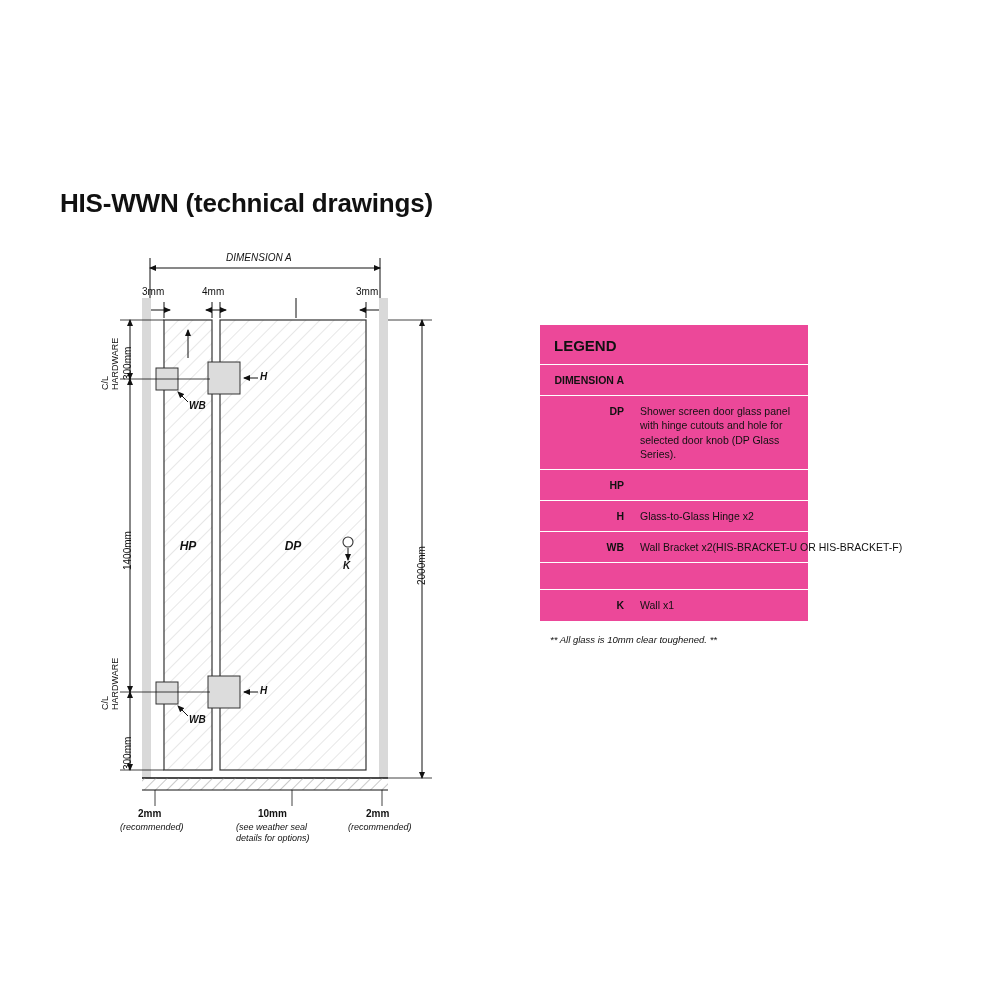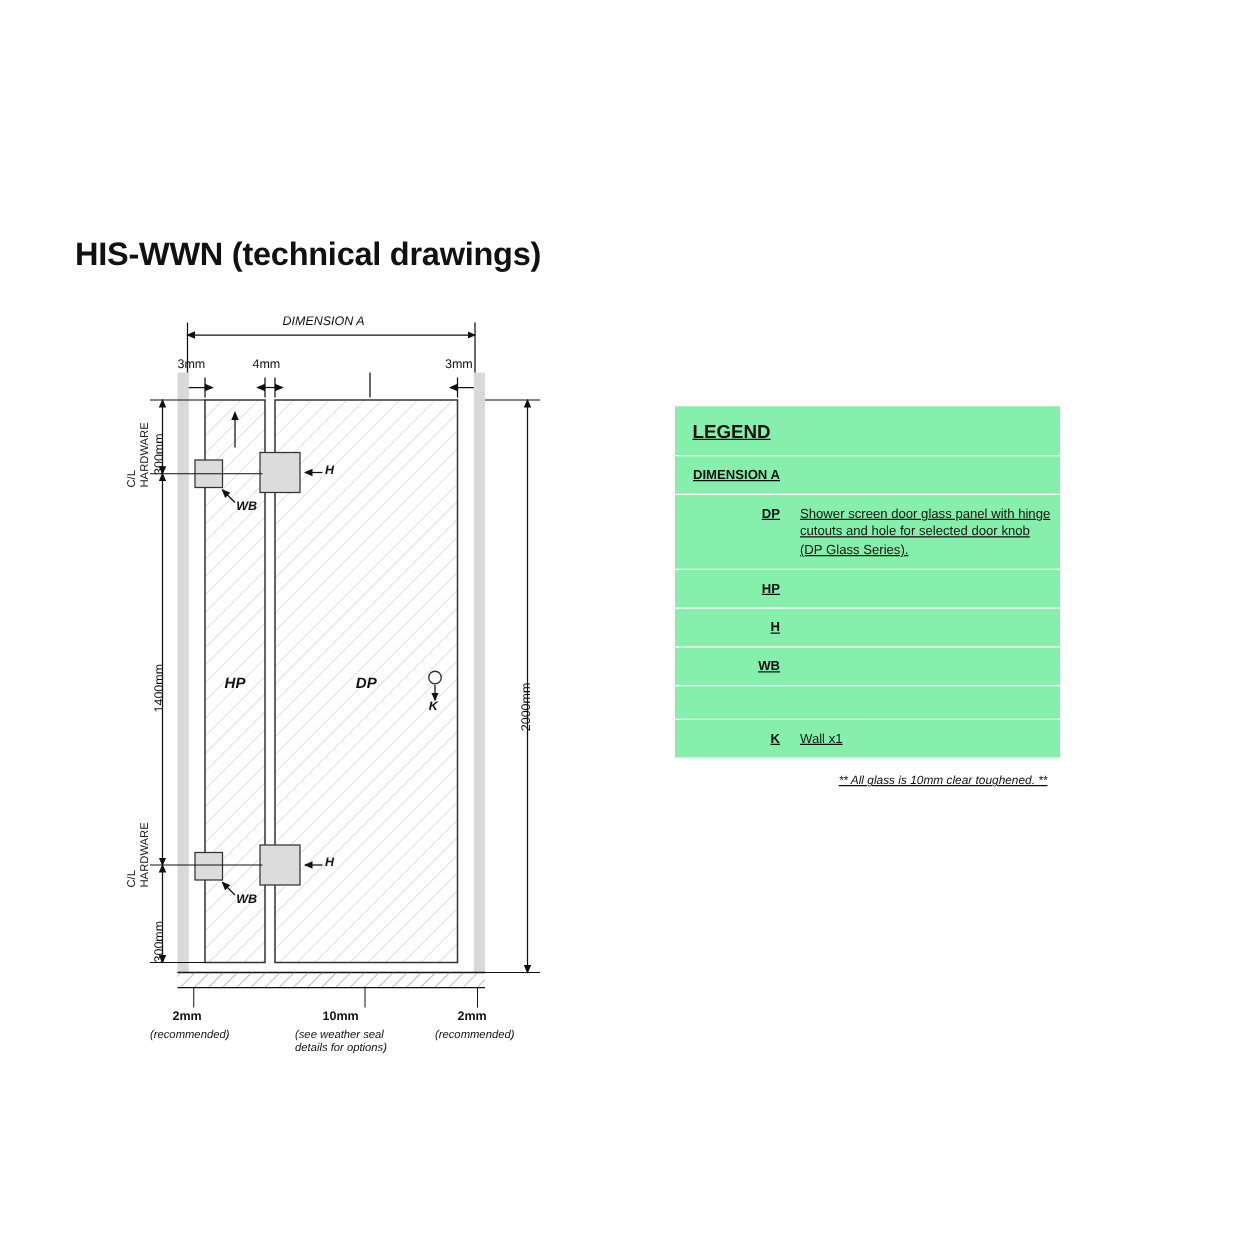--- a/index.html
+++ b/index.html
@@ -49,23 +49,22 @@
   .vert {
     transform-origin: 0 0;
     transform: rotate(-90deg);
   }
 
   
   #legend {
     position: absolute;
     left: 540px;
     top: 325px;
-    width: 308px;
-    background: #86efac;
-    text-decoration: underline;
+    width: 268px;
+    background: #ec4899;
   }
   #legend-title {
     font-size: 15px;
     font-weight: bold;
     padding: 12px 14px 10px 14px;
     border-bottom: 1px solid #ffffff;
   }
   .lg-row {
     display: flex;
     border-bottom: 1px solid #ffffff;
@@ -88,21 +87,21 @@
     line-height: 1.35;
     box-sizing: border-box;
   }
   .lg-row.wide .lg-val {
     white-space: nowrap;
   }
   .lg-row.blank { min-height: 26px; }
   #legend-note {
     font-size: 9.5px;
     font-style: italic;
-    text-align: right;
+    text-align: left;
     padding: 12px 10px 14px 10px;
     background: #ffffff;
     color: #111;
   }
 </style>
 </head>
 <body>
 
 <div id="title">HIS-WWN (technical drawings)</div>
 
@@ -235,24 +234,26 @@
     <div class="lg-key">DP</div>
     <div class="lg-val">Shower screen door glass panel with hinge cutouts and hole for selected door knob (DP Glass Series).</div>
   </div>
 
   <div class="lg-row">
     <div class="lg-key">HP</div>
   </div>
 
   <div class="lg-row">
     <div class="lg-key">H</div>
+    <div class="lg-val">Glass-to-Glass Hinge x2</div>
   </div>
 
   <div class="lg-row wide">
     <div class="lg-key">WB</div>
+    <div class="lg-val">Wall Bracket x2(HIS-BRACKET-U OR HIS-BRACKET-F)</div>
   </div>
 
   <div class="lg-row blank">
     <div class="lg-key"></div>
     <div class="lg-val"></div>
   </div>
 
   <div class="lg-row">
     <div class="lg-key">K</div>
     <div class="lg-val">Wall x1</div>

